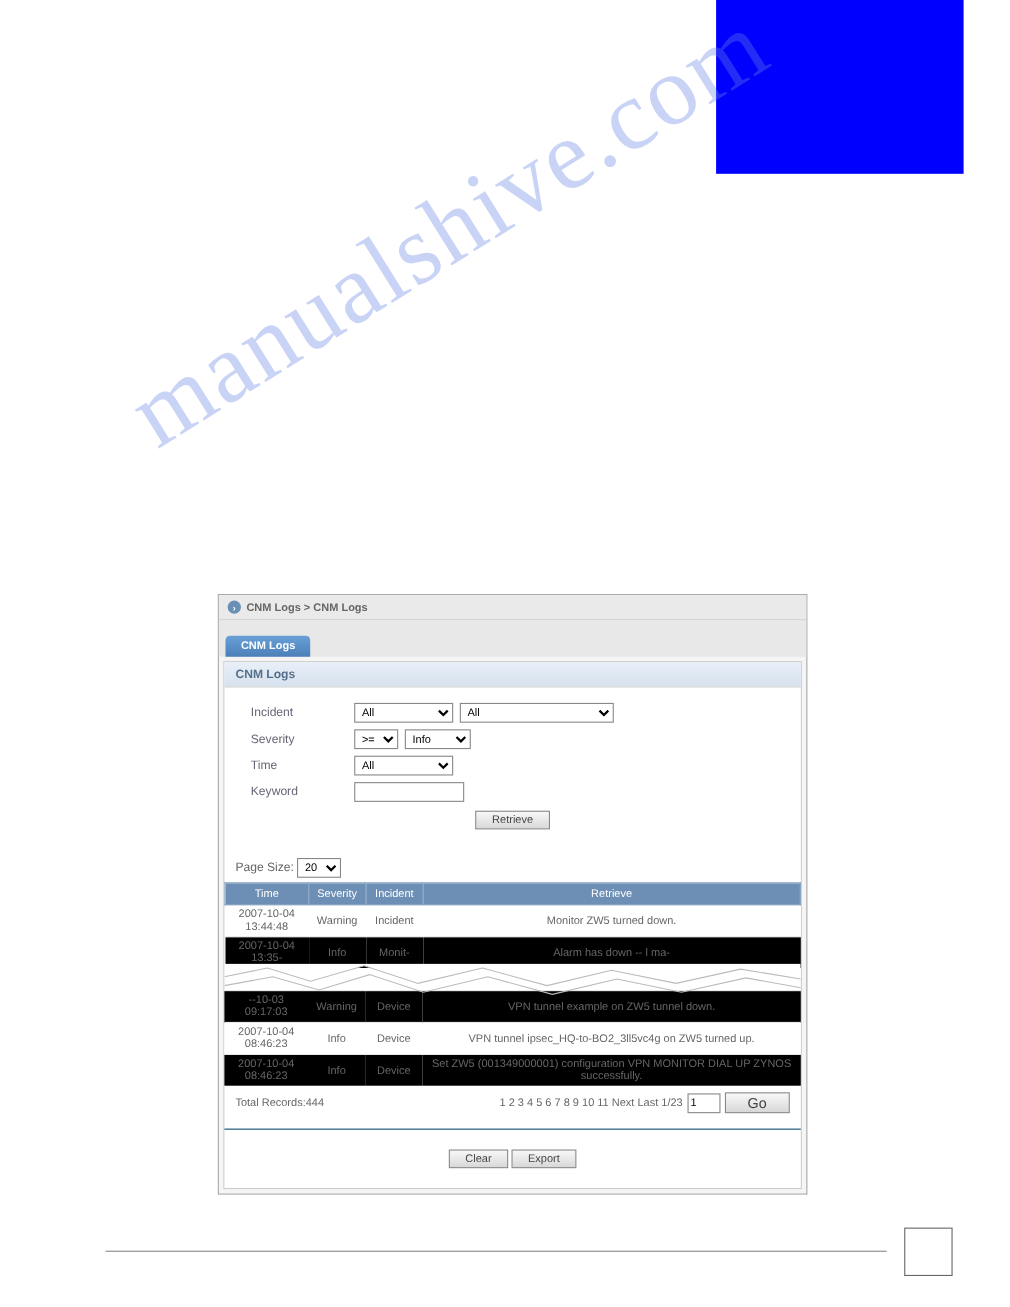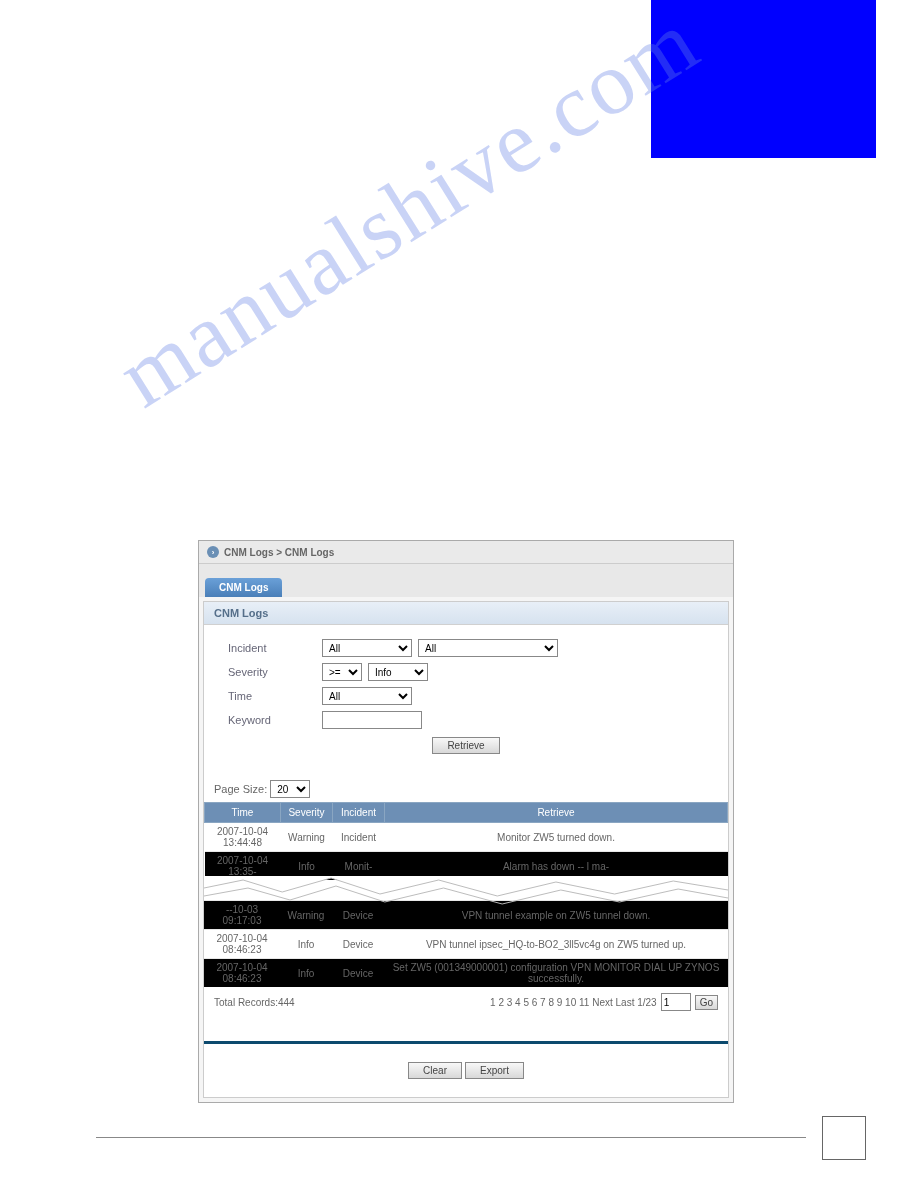--- a/index.html
+++ b/index.html
@@ -183,22 +183,22 @@
     align-items: center;
     gap: 4px;
   }
   .pagination-input {
     width: 30px;
     height: 16px;
   }
   .action-row {
     text-align: center;
     padding: 18px 0 8px 0;
-    border-top: 3px solid #0c4a6e;
-    margin-top: 24px;
+    border-top: 1px solid #0c4a6e;
+    margin-top: 8px;
   }
   .bottom-line {
     position: absolute;
     left: 96px;
     width: 710px;
     bottom: 50px;
     border-top: 1px solid #888;
   }
   .page-box {
     position: absolute;
@@ -313,21 +313,21 @@
           <td>Set ZW5 (001349000001) configuration VPN MONITOR DIAL UP ZYNOS successfully.</td>
         </tr>
       </tbody>
     </table>
 
     <div class="pagination-row">
       <span>Total Records:444</span>
       <span class="pagination">
         <span>1 2 3 4 5 6 7 8 9 10 11 Next Last 1/23</span>
         <input type="text" class="pagination-input" value="1" style="">
-        <button class="btn" style="padding:1px 4px;font-size:10px">Go</button>
+        <button class="btn" style="padding:1px 20px;font-size:13px">Go</button>
       </span>
     </div>
 
     <div class="action-row">
       <button class="btn">Clear</button>
       <button class="btn">Export</button>
     </div>
   </div>
 </div>
 

